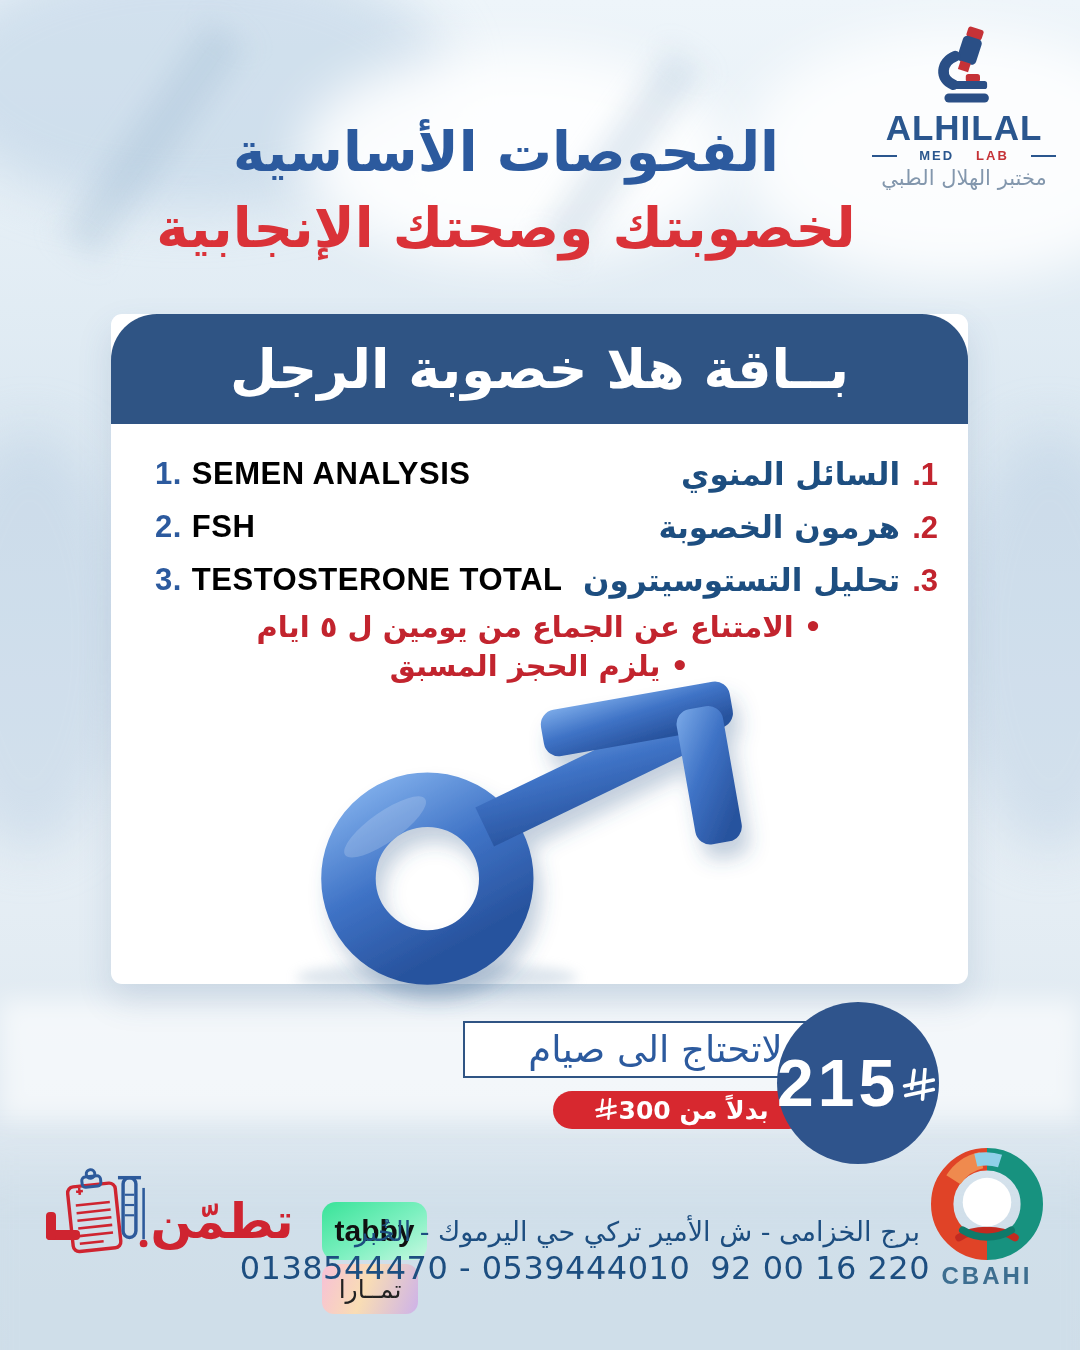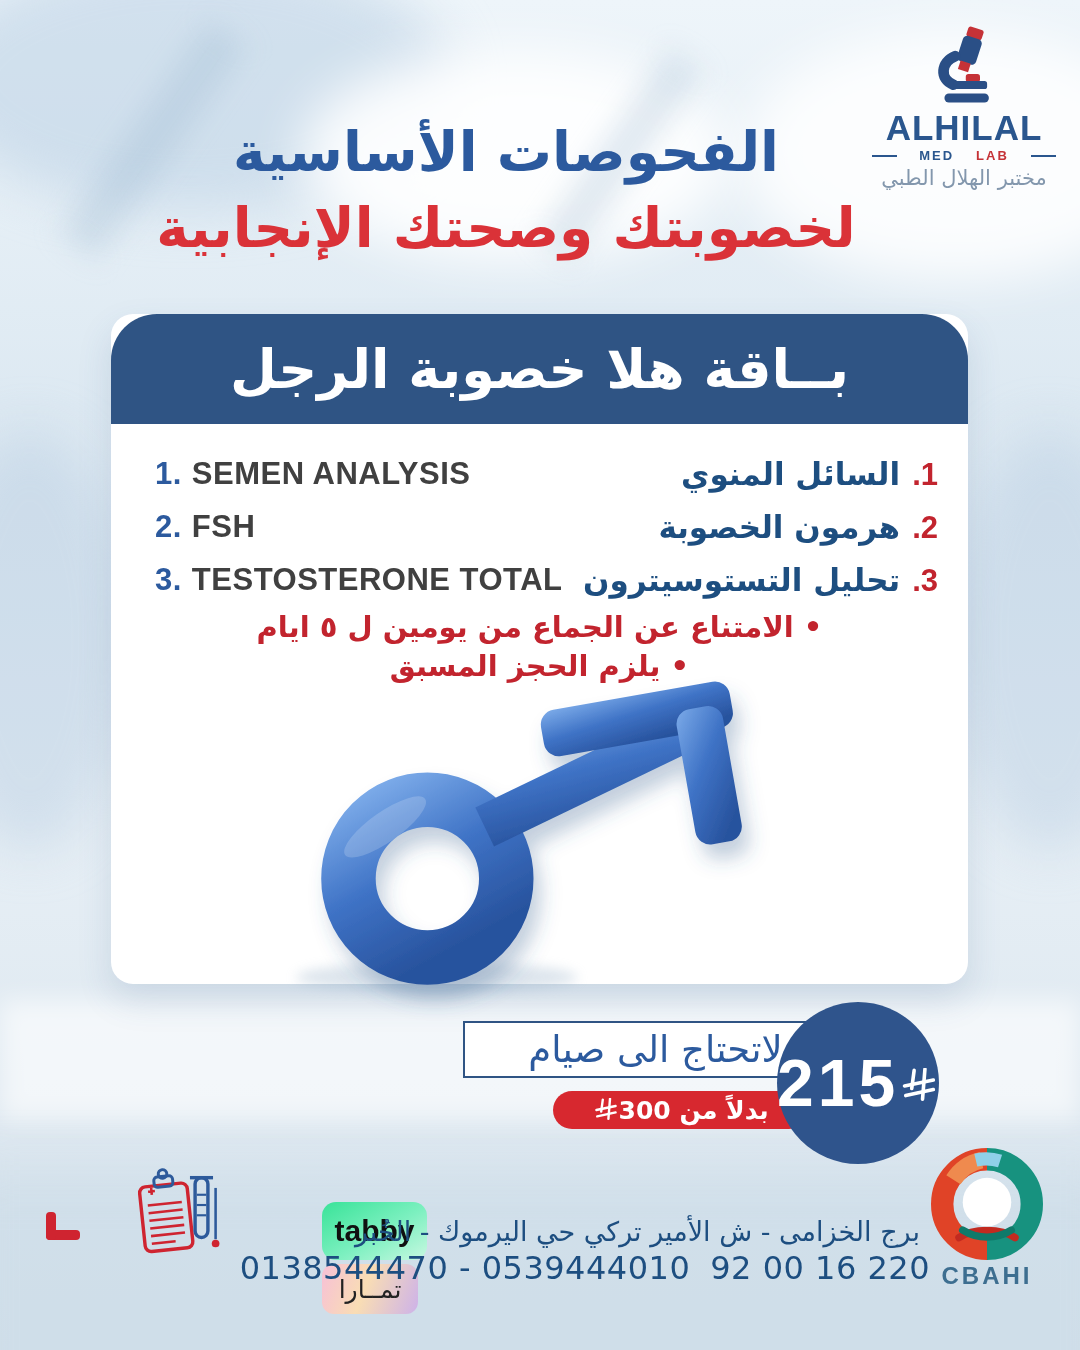--- a/index.html
+++ b/index.html
@@ -18,29 +18,29 @@
   .brand-med .dash{width:26px;height:2px;background:#2a568e;}
   .brand-med .lab{color:#c53237;}
   .brand-ar{color:#8397ad;font-size:21px;margin-top:3px;}
 
   
   .titles{left:0;top:120px;width:1012px;text-align:center;}
   .t1{font-size:55px;font-weight:bold;color:#2c5a9e;}
   .t2{font-size:55px;font-weight:bold;color:#da3238;margin-top:12px;}
 
   
-  .card{left:111px;top:314px;width:857px;height:670px;background:#fff;border-radius:22px;
+  .card{left:111px;top:314px;width:857px;height:670px;background:#fff;border-radius:11px;
     box-shadow:0 16px 34px rgba(60,95,140,.15);}
   .banner{height:110px;background:#2f5484;border-radius:46px 46px 0 0;display:flex;align-items:center;justify-content:center;
     color:#fff;font-size:54px;font-weight:bold;}
   .tests{position:absolute;top:140px;left:44px;right:30px;}
   .trow{display:flex;justify-content:space-between;align-items:center;height:40px;margin-bottom:13px;}
   .en{display:flex;gap:10px;align-items:baseline;font-family:"Liberation Sans",sans-serif;font-weight:bold;font-size:31px;letter-spacing:.5px;}
   .en .num{color:#2c5a9e;}
-  .en .lbl{color:#404040;}
+  .en .lbl{color:#000000;}
   .ar{direction:rtl;display:flex;gap:12px;align-items:baseline;font-weight:bold;font-size:31px;}
   .ar .num{color:#c2242e;font-family:"Liberation Sans",sans-serif;}
   .ar .lbl{color:#1d4e80;}
   .notes{position:absolute;top:294px;left:0;right:0;text-align:center;direction:rtl;
     color:#c2242e;font-weight:bold;font-size:29px;line-height:39px;}
   .male-svg{position:absolute;left:140px;top:372px;width:550px;height:310px;overflow:visible;}
 
   
   .fast-box{left:463px;top:1021px;width:345px;height:57px;background:#fff;border:2px solid #2f5484;box-sizing:border-box;
     display:flex;align-items:center;justify-content:center;padding-left:40px;direction:rtl;
@@ -237,20 +237,21 @@
         <rect x="70" y="16" width="15" height="70" rx="7.5" fill="none" stroke="#2d5a9b" stroke-width="4"></rect>
         <line x1="64" y1="16" x2="91" y2="16" stroke="#2d5a9b" stroke-width="4"></line>
         <g stroke="#2d5a9b" stroke-width="2.5">
           <line x1="72" y1="36" x2="83" y2="36"></line>
             <line x1="72" y1="48" x2="83" y2="48"></line>
             <line x1="72" y1="60" x2="83" y2="60"></line>
         </g>
         <line x1="94" y1="28" x2="94" y2="88" stroke="#2d5a9b" stroke-width="3"></line>
         <circle cx="94" cy="93" r="4.5" fill="#cf2430"></circle>
       </svg>
+      <span class="txt" dir="rtl">تطمّن</span>
     </div>
   </div>
 
   <div class="abs tabby">
     <span>tabby</span>
   </div>
   <div class="abs tamara">
     <span dir="rtl">تمــارا</span>
   </div>
 

